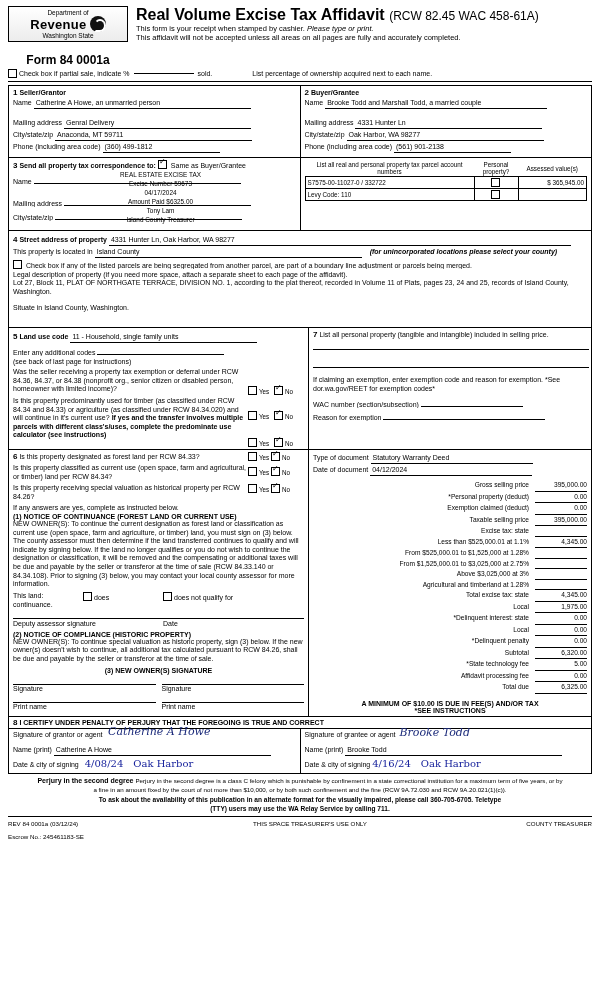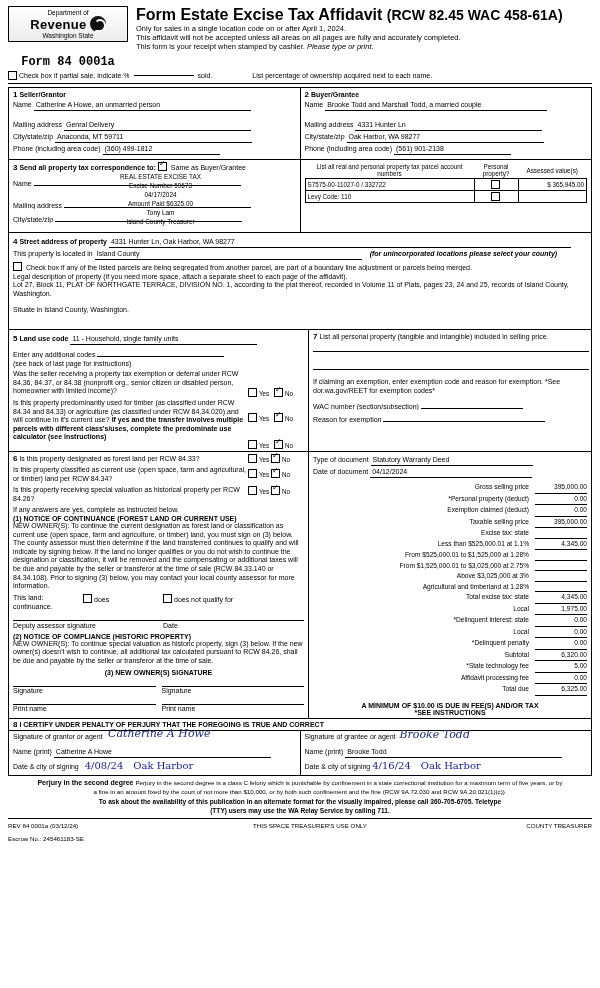--- a/index.html
+++ b/index.html
@@ -8,23 +8,23 @@
   .hdr{display:flex;align-items:flex-start;border-bottom:0;}
   .logo{width:120px;border:1px solid #000;padding:2px 3px;box-sizing:border-box;text-align:center;background:linear-gradient(#fff,#ececec);}
   .logo .l1{font-size:6.5px;}
   .logo .l2{font-size:13px;font-weight:bold;letter-spacing:.3px;}
   .logo .l3{font-size:6.5px;}
   .logo-row{display:flex;align-items:center;justify-content:center;gap:3px;}
   .swirl{width:16px;height:16px;border-radius:50%;background:#111;position:relative;}
   .swirl:after{content:"";position:absolute;left:4px;top:3px;width:8px;height:9px;border:2px solid #fff;border-radius:50% 50% 50% 0;border-left-color:transparent;}
   .title-wrap{flex:1;padding-left:8px;}
   .maintitle{font-size:16px;font-weight:bold;}
-  .maintitle .rcw{font-size:14px;font-weight:bold;margin-top:20px;}
+  .maintitle .rcw{font-size:12px;font-weight:normal;margin-top:20px;}
   .subline{font-size:7.5px;}
-  .formno{font-size:12px;font-weight:bold;margin-top:4px;font-family:Liberation Mono, monospace;}
+  .formno{font-size:12px;font-weight:bold;margin-top:11px;}
   .italic{font-style:italic;}
   .b{font-weight:bold;}
   .hr{border-top:1px solid #000;margin:3px 0;}
   .chk{display:inline-block;width:7px;height:7px;border:1px solid #000;vertical-align:-1px;margin-right:2px;background:#fff;}
   .chk.checked{position:relative;}
   .chk.checked:after{content:"\2713";position:absolute;left:0px;top:-3px;font-size:8px;line-height:8px;}
   .line{border-bottom:1px solid #000;display:inline-block;}
   .sec{border:1px solid #000;box-sizing:border-box;}
   .grid2{display:flex;}
   .col{flex:1;box-sizing:border-box;padding:2px 4px;}
@@ -52,26 +52,25 @@
     <div class="logo">
       <div class="l1">Department of</div>
       <div class="logo-row">
         <div class="l2">Revenue</div>
         <div class="swirl"></div>
       </div>
       <div class="l3">Washington State</div>
     </div>
     <div class="title-wrap">
       <div class="maintitle">
-        <span>Form Estate Excise Tax Affidavit</span>
+        <span>Real Volume Excise Tax Affidavit</span>
         <span class="rcw">(RCW 82.45 WAC 458-61A)</span>
       </div>
-      <div class="subline">Only for sales in a single location code on or after April 1, 2024.</div>
+      <div class="subline">This form is your receipt when stamped by cashier. <span class="italic">Please type or print.</span></div>
       <div class="subline">This affidavit will not be accepted unless all areas on all pages are fully and accurately completed.</div>
-      <div class="subline">This form is your receipt when stamped by cashier. <span class="italic">Please type or print.</span></div>
     </div>
   </div>
   <div style="display:flex;align-items:flex-end;">
     <div class="formno" style="width:120px;text-align:center;">Form 84 0001a</div>
   </div>
 
   <div style="display:flex;align-items:center;margin-top:2px;font-size:7px;">
     <span class="chk"></span>
     <span>Check box if partial sale, indicate %</span>
     <span class="line" style="width:60px;margin:0 4px;"></span>

